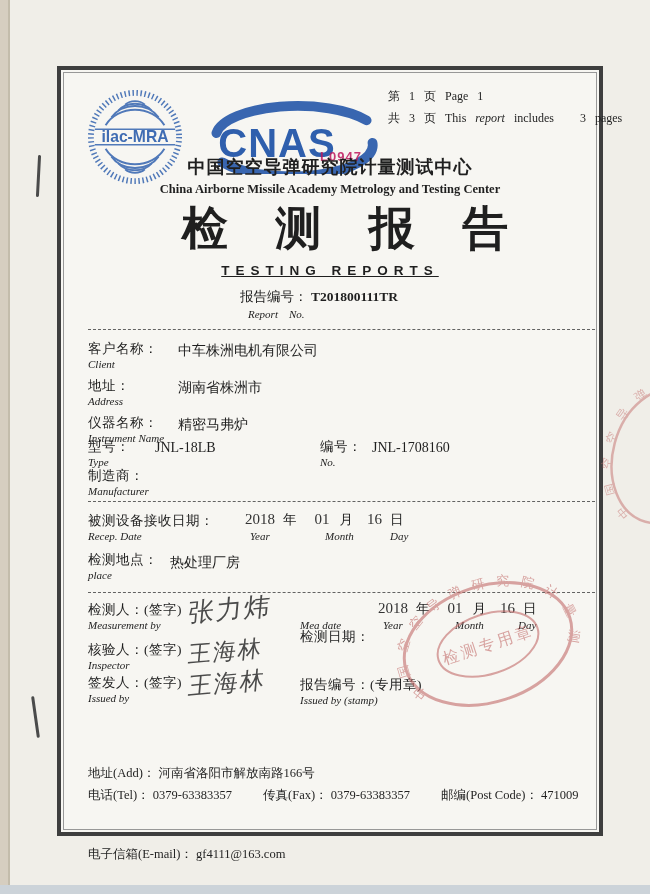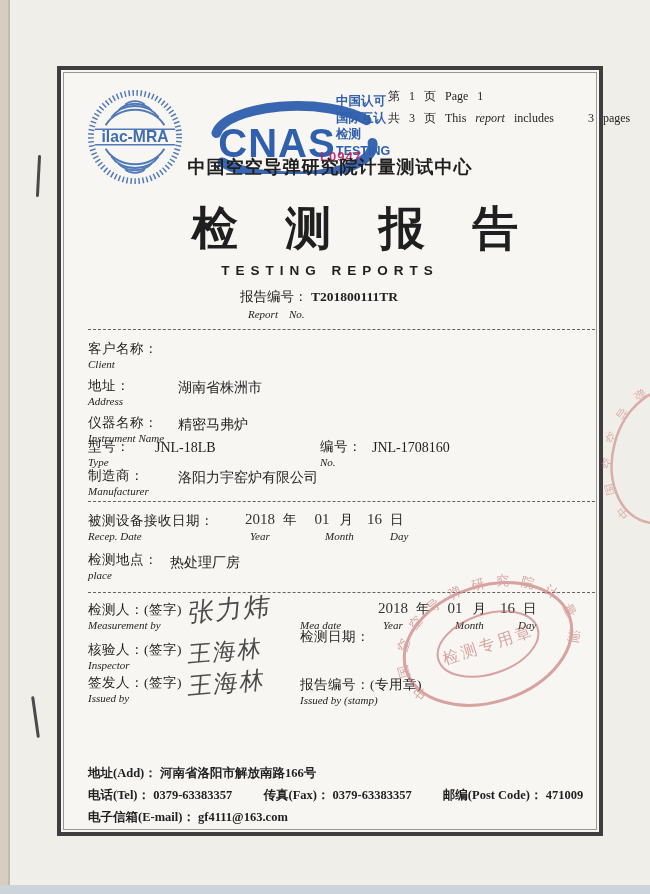--- a/index.html
+++ b/index.html
@@ -13,39 +13,39 @@
   
   .frame{position:absolute;left:57px;top:66px;width:538px;height:762px;border:4px solid #3e3e3e;background:#f7f6f2;}
   .frame::after{content:'';position:absolute;left:2px;top:2px;right:2px;bottom:2px;border:1px solid #989898;}
   .staple{position:absolute;width:3px;border-radius:2px;background:#4a4a4a;}
   #staple1{left:37px;top:155px;height:42px;transform:rotate(3deg);}
   #staple2{left:34px;top:696px;height:42px;transform:rotate(-8deg);}
   .accr-lines{font-family:"Liberation Sans","DejaVu Sans",sans-serif;font-size:12.5px;line-height:16.5px;font-weight:bold;color:#2f5fad;}
   .regno{font-family:"Liberation Sans","DejaVu Sans",sans-serif;font-size:13px;font-weight:bold;color:#be185d;letter-spacing:1px;opacity:.85;}
   .paging{font-size:12px;line-height:22px;word-spacing:6px;}
   .paging .it{font-style:italic;}
-  .paging .gap{margin-left:25px;}
+  .paging .gap{margin-left:17px;}
   .center-line{left:57px;width:546px;text-align:center;}
   .org-zh{font-size:18px;font-weight:bold;letter-spacing:1px;}
   .org-en{font-size:12.5px;font-weight:bold;}
-  .big-title{font-size:46px;font-weight:800;letter-spacing:18px;padding-left:34px;}
-  .title-en{font-family:"Liberation Sans","DejaVu Sans",sans-serif;font-size:13.5px;font-weight:bold;letter-spacing:6px;}
+  .big-title{font-size:46px;font-weight:800;letter-spacing:18px;padding-left:24px;}
+  .title-en{font-family:"Liberation Sans","DejaVu Sans",sans-serif;font-size:13.5px;font-weight:bold;letter-spacing:6px;text-decoration:underline;}
   .repno{font-size:13.5px;}
   .repno b{font-family:"Liberation Serif","DejaVu Serif",serif;}
   .sub{font-size:11px;font-style:italic;color:#222;}
   .dash{position:absolute;left:88px;width:507px;height:0;border-top:1.6px dashed #4a4a4a;opacity:.85;}
   .lbl{font-size:13.5px;letter-spacing:0.5px;}
   .val{font-size:14px;}
   .dnum{font-size:15px;color:#333;}
   .dzh{font-size:13.5px;}
   .dg1{margin-right:8px;} .dg2{margin-right:18px;} .dg3{margin-right:10px;} .dg4{margin-right:14px;}
   .sig{font-family:"DejaVu Sans",sans-serif;color:#2e2e2e;transform:rotate(-5deg) skewX(-10deg);opacity:.85;letter-spacing:2px;}
   .stamp{opacity:.62;}
   .sidestamp{position:absolute;left:593px;top:383px;width:57px;height:148px;overflow:hidden;}
-  .footer-line{font-size:12.5px;font-weight:bold;}
+  .footer-line{font-size:12.5px;}
 </style>
 </head>
 <body>
 
 <div id="scan">
 
   <div class="frame"></div>
   <div class="edge-left"></div>
   <div class="edge-left2"></div>
   <div class="edge-bottom"></div>
@@ -69,72 +69,67 @@
   </svg>
 
   <svg class="abs" style="left:206px;top:94px" width="172" height="80" viewBox="0 0 175 82">
     <g stroke="#2f5fad" fill="none" stroke-linecap="round" opacity="0.95">
       <path d="M10,40 A84,32 0 0 1 164,27" stroke-width="10"></path>
       <path d="M16,70 A84,32 0 0 0 170,50" stroke-width="10"></path>
     </g>
     <text x="12" y="65" font-family="Liberation Sans, DejaVu Sans, sans-serif" font-size="41" font-weight="bold" letter-spacing="1" fill="#2f5fad">CNAS</text>
   </svg>
 
-  <div class="abs accr-lines" style="left:336px;top:93px">
-    <div>中国认可</div>
-    <div>国际互认</div>
-    <div>检测</div>
-    <div>TESTING</div>
-  </div>
   <div class="abs regno" style="left:320px;top:149px">L0947</div>
 
   <div class="abs paging" style="left:388px;top:85px">
     <div>第 1 页 Page 1</div>
     <div>
       <span>共 3 页 This</span>
       <span class="it">report</span>
       <span>includes</span>
       <span class="gap">3 pages</span>
     </div>
   </div>
 
   <div class="abs center-line org-zh" style="top:155px">中国空空导弹研究院计量测试中心</div>
+  <div class="abs center-line org-en" style="top:182px">China Airborne Missile Academy Metrology and Testing Center</div>
 
   <div class="abs center-line big-title" style="top:198px">检 测 报 告</div>
   <div class="abs center-line title-en" style="top:263px">TESTING REPORTS</div>
 
   <div class="abs repno" style="left:240px;top:288px">
     <span>报告编号：</span>
     <b>T201800111TR</b>
   </div>
   <div class="abs sub" style="left:248px;top:307px">Report　No.</div>
 
   <div class="dash" style="top:329px"></div>
 
   <div class="abs lbl" style="left:88px;top:340px">客户名称：</div>
   <div class="abs sub" style="left:88px;top:358px">Client</div>
+  <div class="abs val" style="left:178px;top:342px">中车株洲电机有限公司</div>
 
   <div class="abs lbl" style="left:88px;top:377px">地址：</div>
   <div class="abs sub" style="left:88px;top:395px">Address</div>
   <div class="abs val" style="left:178px;top:379px">湖南省株洲市</div>
 
   <div class="abs lbl" style="left:88px;top:414px">仪器名称：</div>
   <div class="abs sub" style="left:88px;top:432px">Instrument Name</div>
   <div class="abs val" style="left:178px;top:416px">精密马弗炉</div>
 
   <div class="abs lbl" style="left:88px;top:438px">型号：</div>
   <div class="abs sub" style="left:88px;top:456px">Type</div>
   <div class="abs val" style="left:155px;top:440px">JNL-18LB</div>
   <div class="abs lbl" style="left:320px;top:438px">编号：</div>
   <div class="abs sub" style="left:320px;top:456px">No.</div>
   <div class="abs val" style="left:372px;top:440px">JNL-1708160</div>
 
   <div class="abs lbl" style="left:88px;top:467px">制造商：</div>
   <div class="abs sub" style="left:88px;top:485px">Manufacturer</div>
-  <div class="abs val" style="left:178px;top:469px">洛阳力宇窑炉有限公司</div>
 
   <div class="dash" style="top:501px"></div>
 
   <div class="abs lbl" style="left:88px;top:512px">被测设备接收日期：</div>
   <div class="abs sub" style="left:88px;top:530px">Recep. Date</div>
   <div class="abs" style="left:245px;top:510px">
     <span class="dnum dg1">2018</span><span class="dzh dg2">年</span><span class="dnum dg3">01</span><span class="dzh dg4">月</span><span class="dnum dg1">16</span><span class="dzh">日</span>
   </div>
   <div class="abs sub" style="left:250px;top:530px">Year</div>
   <div class="abs sub" style="left:325px;top:530px">Month</div>
@@ -197,18 +192,18 @@
     <span>河南省洛阳市解放南路166号</span>
   </div>
   <div class="abs footer-line" style="left:88px;top:787px">
     <span>电话(Tel)：</span>
     <span style="margin-right:28px">0379-63383357</span>
     <span>传真(Fax)：</span>
     <span style="margin-right:28px">0379-63383357</span>
     <span>邮编(Post Code)：</span>
     <span>471009</span>
   </div>
-  <div class="abs footer-line" style="left:88px;top:809px">
+  <div class="abs footer-line" style="left:88px;top:846px">
     <span>电子信箱(E-mail)：</span>
     <span>gf4111@163.com</span>
   </div>
 
 </div>
 
 </body></html>

